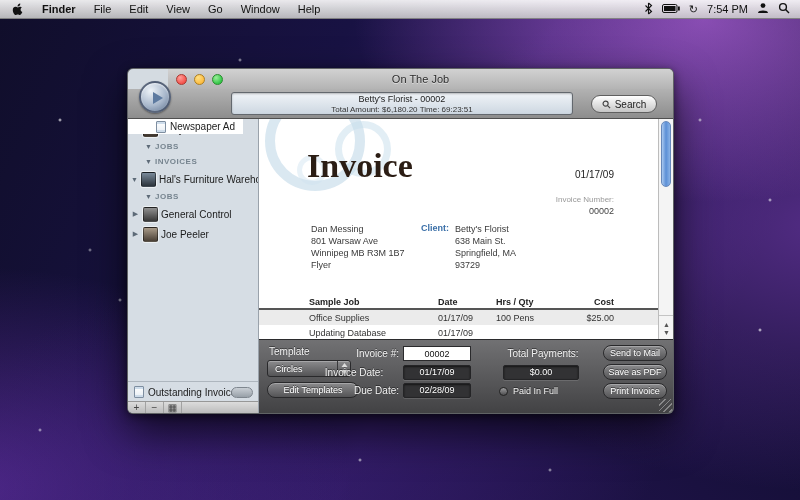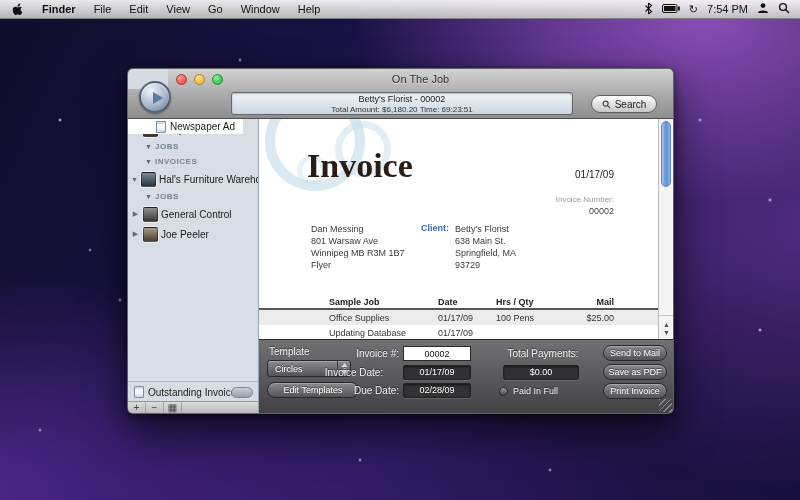--- a/index.html
+++ b/index.html
@@ -109,21 +109,21 @@
     font-size:34px; font-weight:bold; color:#2b1d14; }
   .inv-date { position:absolute; right:44px; top:50px; font-size:10px; color:#222; }
   .inv-nolbl { position:absolute; right:44px; top:76px; font-size:8px; color:#999; }
   .inv-no { position:absolute; right:44px; top:87px; font-size:9px; color:#444; }
   .from-block { position:absolute; left:52px; top:104px; font-size:9px; line-height:12px; color:#3a3a3a; }
   .client-lbl { position:absolute; left:162px; top:104px; font-size:9px; font-weight:bold; color:#3a6fa8; }
   .client-block { position:absolute; left:196px; top:104px; font-size:9px; line-height:12px; color:#3a3a3a; }
   .itable { position:absolute; left:0; right:0; top:176px; font-size:9px; color:#333; }
   .trow { display:flex; align-items:center; padding-left:50px; padding-right:44px; height:15px; }
   .thead { font-weight:bold; border-bottom:2px solid #555; color:#222; }
-  .t-job { flex:1;margin-left:20px; }
+  .t-job { flex:1; }
   .t-date { width:58px; }
   .t-qty { width:66px; }
   .t-cost { width:52px; text-align:right; }
   .trow.alt { background:#ebebeb; }
 
   .scrollbar { position:absolute; right:0; top:0; width:15px; height:222px;
     background:#f4f4f4; border-left:1px solid #bcbcbc; }
   .thumb { position:absolute; left:2px; top:2px; width:10px; height:66px; border-radius:5px;
     background:linear-gradient(90deg, #a9c8ef, #5b8fd6 50%, #89b2e6); border:1px solid #6688bb; }
   .sb-arrows { position:absolute; left:0; bottom:0; width:15px; height:26px; border-top:1px solid #c4c4c4;
@@ -333,21 +333,21 @@
           <div>Betty's Florist</div>
           <div>638 Main St.</div>
           <div>Springfield, MA</div>
           <div>93729</div>
         </div>
         <div class="itable">
           <div class="trow thead">
             <span class="t-job">Sample Job</span>
             <span class="t-date">Date</span>
             <span class="t-qty">Hrs / Qty</span>
-            <span class="t-cost">Mail</span>
+            <span class="t-cost">Cost</span>
           </div>
           <div class="trow alt">
             <span class="t-job">Office Supplies</span>
             <span class="t-date">01/17/09</span>
             <span class="t-qty">100 Pens</span>
             <span class="t-cost">$25.00</span>
           </div>
           <div class="trow">
             <span class="t-job">Updating Database</span>
             <span class="t-date">01/17/09</span>

